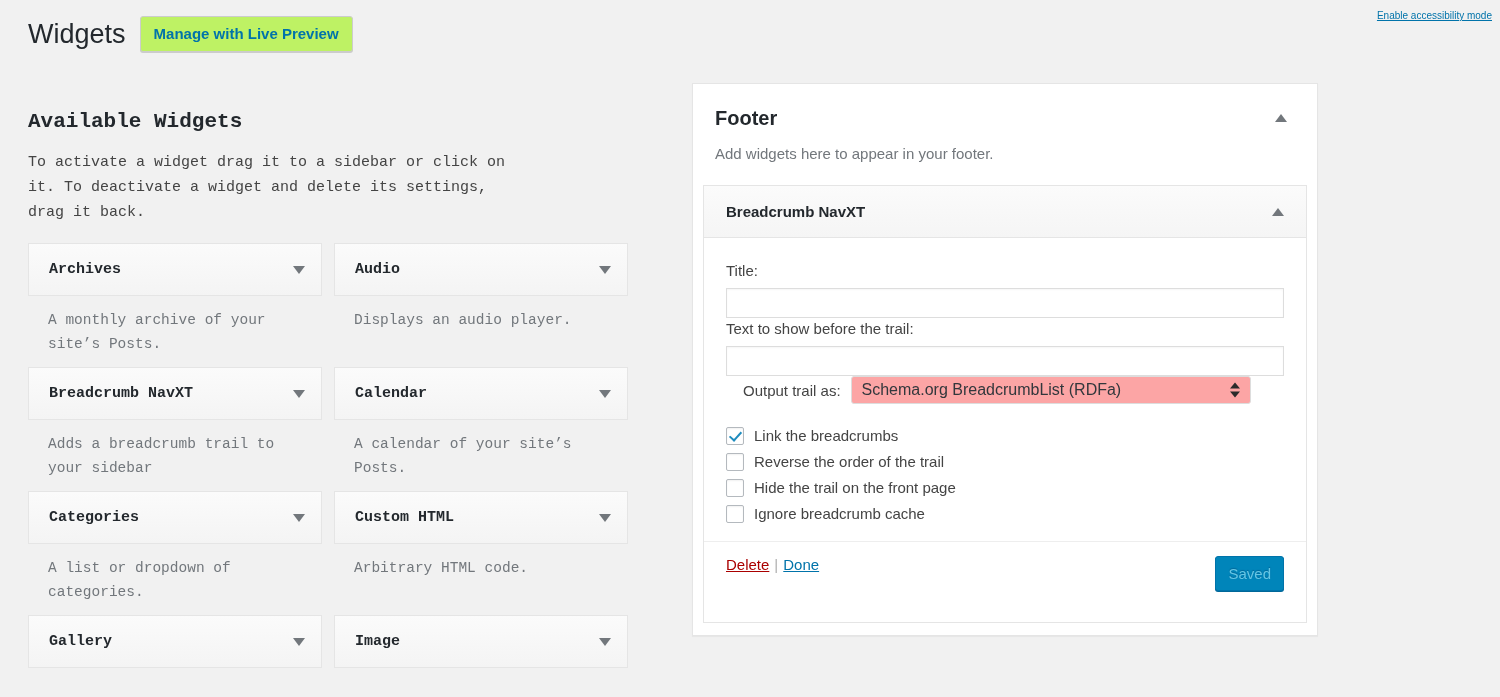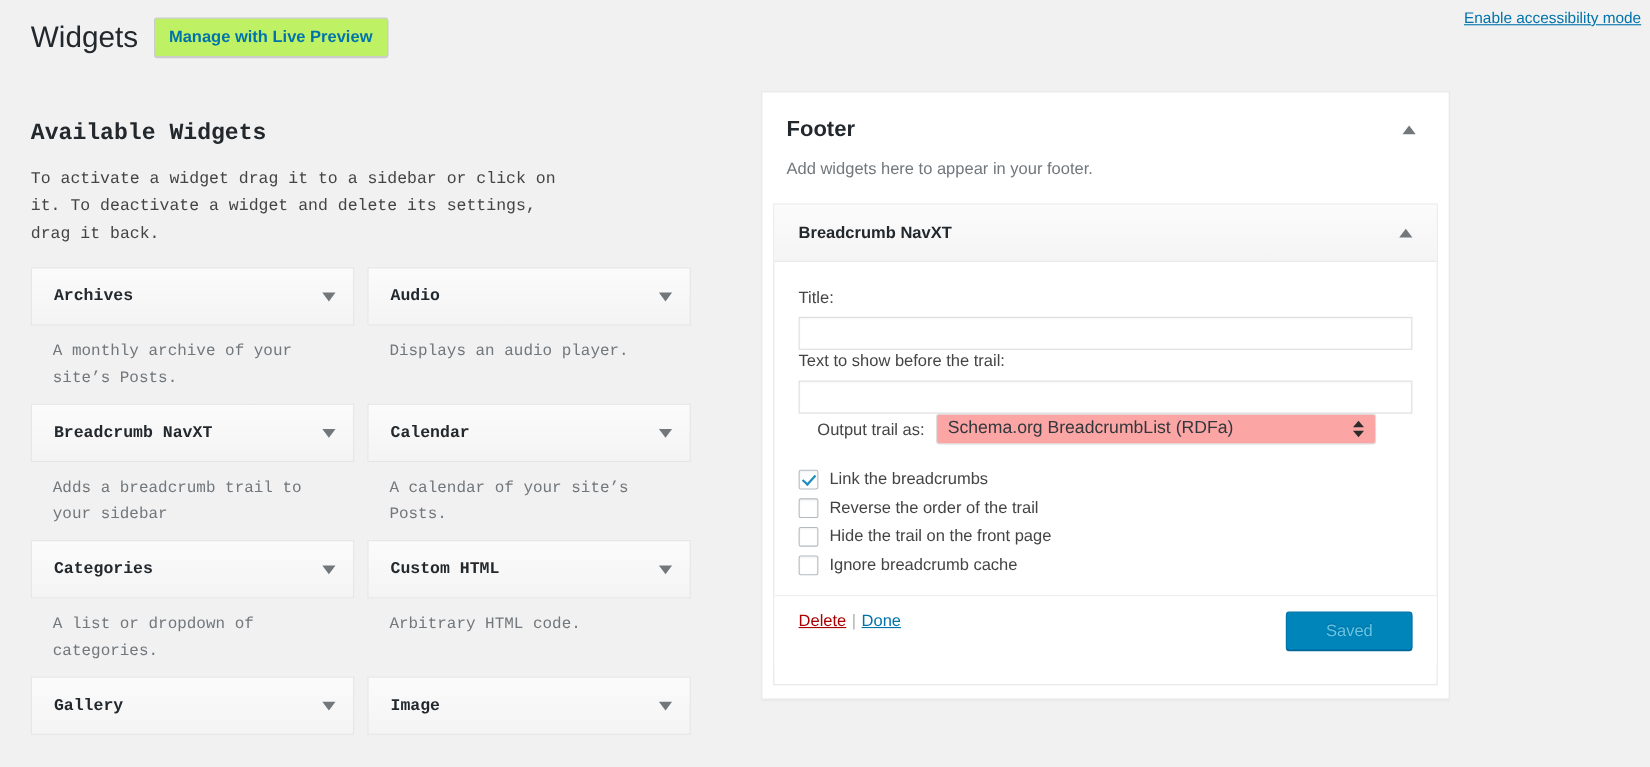--- a/index.html
+++ b/index.html
@@ -15,21 +15,21 @@
     color: #444;
     overflow: hidden;
     position: relative;
   }
 
   
   .access-link-wrap {
     position: absolute;
     top: 6px;
     right: 8px;
-    font-size: 14px;
+    font-size: 10px;
     line-height: 20px;
   }
   .access-link {
     color: #0073aa;
     text-decoration: underline;
     cursor: pointer;
   }
 
   
   .page-head {
@@ -339,21 +339,21 @@
     text-decoration: underline;
     cursor: pointer;
   }
   .saved-btn {
     background: #0085ba;
     border: 1px solid #0073aa;
     border-radius: 3px;
     color: #66c6e4;
     font-size: 15px;
     font-family: "Liberation Sans", sans-serif;
-    padding: 9px 35px;
+    padding: 9px 12px;
     line-height: 1;
     cursor: default;
     box-shadow: 0 1px 0 #006799;
     text-shadow: 0 -1px 1px #006799;
   }
 </style>
 </head>
 <body>
 
 <div class="access-link-wrap">

